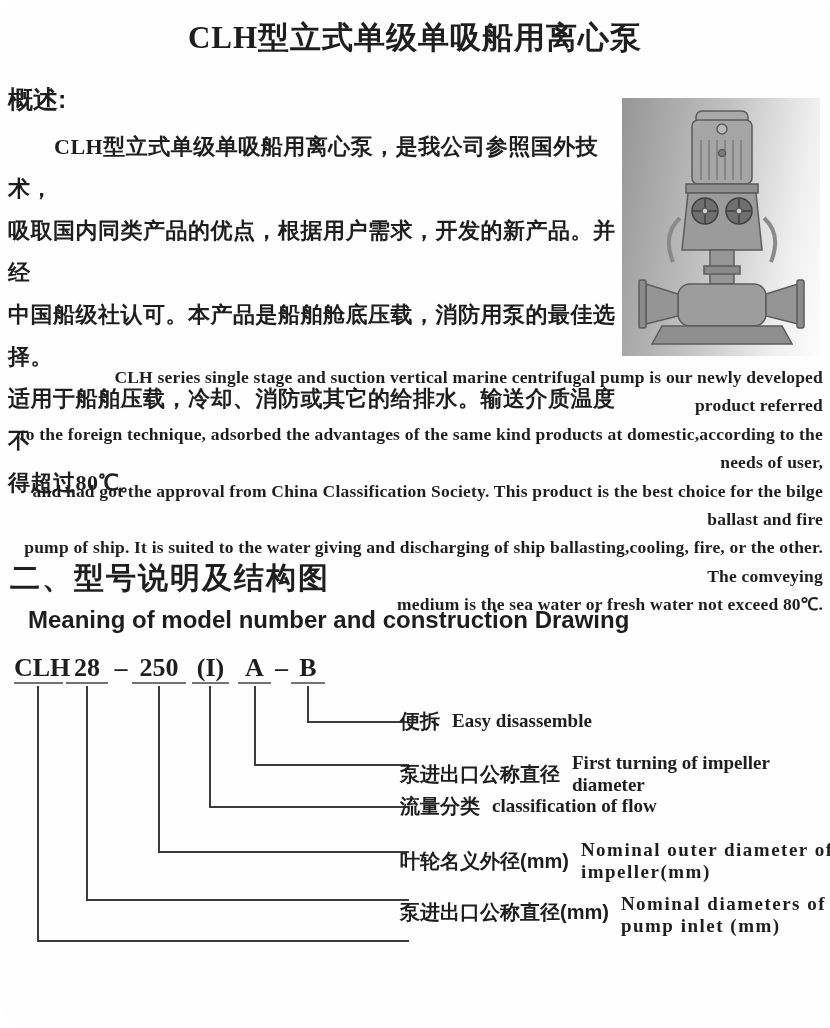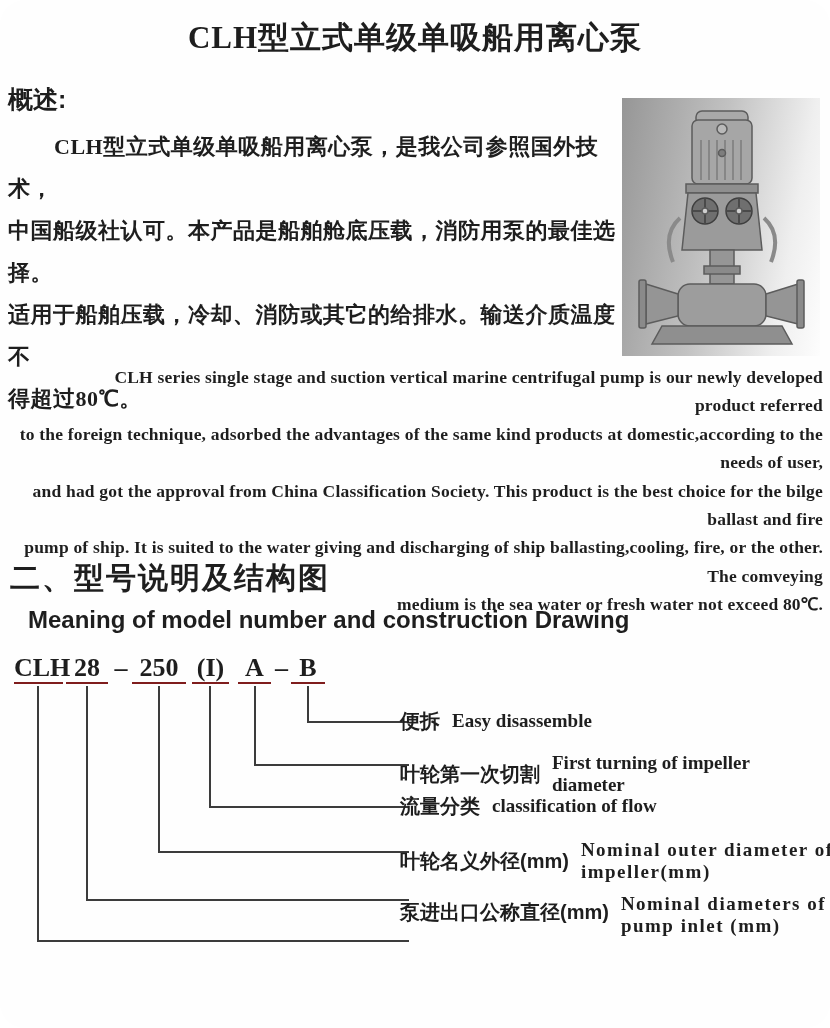--- a/index.html
+++ b/index.html
@@ -25,21 +25,21 @@
            line-height:28.4px;letter-spacing:.2px;text-align:right;}
   .en-para .indent{text-indent:44px;}
 
   .sec-head{position:absolute;top:558px;left:10px;
             font-family:"Liberation Sans",sans-serif;font-size:30px;font-weight:700;letter-spacing:2px;}
   .sec-sub{position:absolute;top:606px;left:28px;
            font-family:Liberation Sans, sans-serif;font-size:24px;font-weight:600;}
 
   .seg,.dash{position:absolute;top:653px;height:31px;box-sizing:border-box;text-align:center;
        font-family:"Liberation Serif",serif;font-size:26px;font-weight:600;}
-  .seg{border-bottom:2px solid #7f1d1d;}
+  .seg{border-bottom:2px solid #737373;}
   #segCLH{left:14px;width:49px;}
   #seg65 {left:66px;width:42px;}
   #dash1 {left:110px;width:22px;}
   #seg250{left:132px;width:54px;}
   #segI  {left:192px;width:37px;}
   #segA  {left:238px;width:33px;}
   #dash2 {left:272px;width:19px;}
   #segB  {left:291px;width:34px;}
 
   .vline{position:absolute;width:2px;background:#3c3c3c;top:686px;}
@@ -66,20 +66,21 @@
 <body>
 
 <div class="page">
 
   <div class="title">CLH型立式单级单吸船用离心泵</div>
 
   <div class="ov-head">概述:</div>
 
   <div class="cn-para">
     <div class="indent">CLH型立式单级单吸船用离心泵，是我公司参照国外技术，</div>
+    <div>吸取国内同类产品的优点，根据用户需求，开发的新产品。并经</div>
     <div>中国船级社认可。本产品是船舶舱底压载，消防用泵的最佳选择。</div>
     <div>适用于船舶压载，冷却、消防或其它的给排水。输送介质温度不</div>
     <div>得超过80℃。</div>
   </div>
 
   <div class="photo">
     <svg viewBox="0 0 198 258" width="198" height="258">
       <g stroke="#5c5c5c" stroke-width="1.5">
         <rect x="74" y="13" width="52" height="14" rx="6" fill="#a9a9a9"></rect>
         <rect x="70" y="22" width="60" height="64" rx="6" fill="#a6a6a6"></rect>
@@ -141,21 +142,21 @@
     <div class="hline" id="h5"></div>
     <div class="hline" id="h6"></div>
   </div>
 
   <div class="lblrow" id="row1">
     <span class="lbl-cn">便拆</span>
     <span class="lbl-en">Easy disassemble</span>
   </div>
 
   <div class="lblrow" id="row2">
-    <span class="lbl-cn">叶轮第一次切割</span>
+    <span class="lbl-cn">泵进出口公称直径</span>
     <span class="lbl-en"><span>First turning of impeller</span><br><span>diameter</span></span>
   </div>
 
   <div class="lblrow" id="row3">
     <span class="lbl-cn">流量分类</span>
     <span class="lbl-en">classification of flow</span>
   </div>
 
   <div class="lblrow sp" id="row4">
     <span class="lbl-cn">叶轮名义外径(mm)</span>

